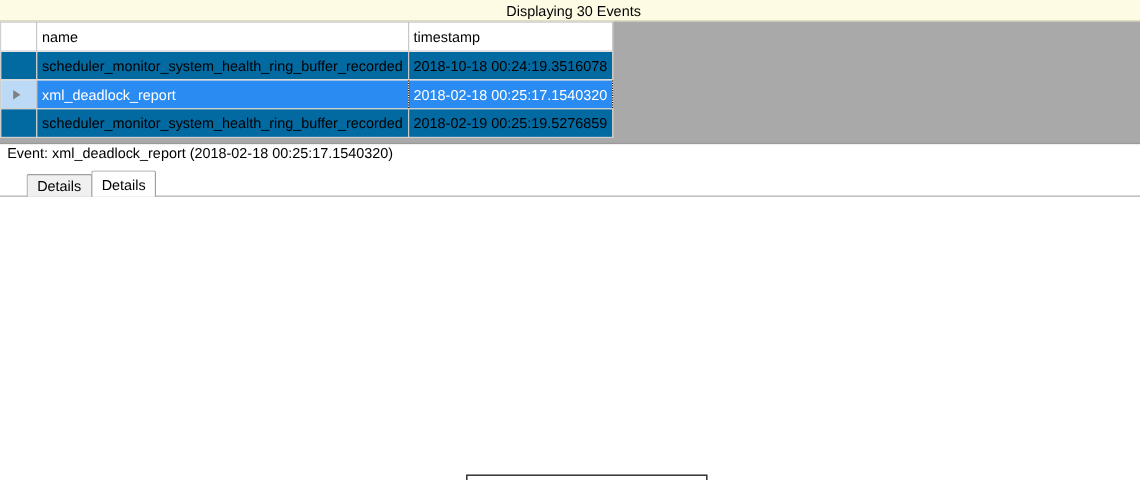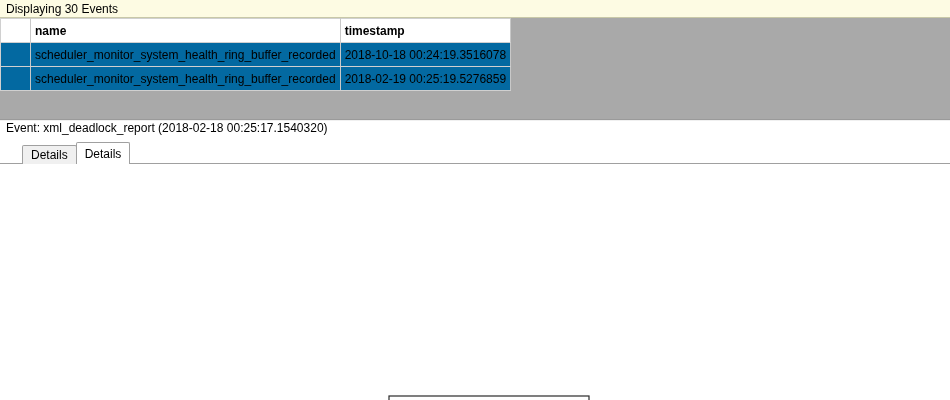--- a/index.html
+++ b/index.html
@@ -20,20 +20,21 @@
   
   .banner {
     height: 18px;
     background: #fdfbe3;
     border-bottom: 1px solid #c8c8a8;
     display: flex;
     align-items: center;
     padding-left: 6px;
     box-sizing: border-box;
     font-size: 12px;
+    justify-content: center;
   }
 
   
   .grid-wrap {
     position: relative;
     height: 102px;
     background: #a9a9a9;
     border-bottom: 1px solid #9a9a9a;
     box-sizing: border-box;
   }
@@ -56,21 +57,20 @@
     box-sizing: border-box;
   }
   .col-sel { width: 30px; }
   .col-name { width: 279px; }
   .col-ts   { width: 160px; }
 
   table.grid thead th {
     background: #ffffff;
     border-top: 1px solid #d0d0d0;
     color: #000;
-    font-weight: bold;
   }
   tr.selected td.cell-name,
   tr.selected td.cell-ts {
     background: #2a8bf2;
     color: #ffffff;
     border: 1px dotted #1b1b1b;
   }
   tr.selected td.cell-sel {
     background: #bcd9f5;
   }
@@ -189,20 +189,27 @@
         <th class="col-name">name</th>
         <th class="col-ts">timestamp</th>
       </tr>
     </thead>
     <tbody>
       <tr>
         <td class="cell-sel col-sel"></td>
         <td class="cell-name col-name">scheduler_monitor_system_health_ring_buffer_recorded</td>
         <td class="cell-ts col-ts">2018-10-18 00:24:19.3516078</td>
       </tr>
+      <tr class="selected">
+        <td class="cell-sel col-sel">
+          <div class="row-arrow"></div>
+        </td>
+        <td class="cell-name col-name">xml_deadlock_report</td>
+        <td class="cell-ts col-ts">2018-02-18 00:25:17.1540320</td>
+      </tr>
       <tr>
         <td class="cell-sel col-sel"></td>
         <td class="cell-name col-name">scheduler_monitor_system_health_ring_buffer_recorded</td>
         <td class="cell-ts col-ts">2018-02-19 00:25:19.5276859</td>
       </tr>
     </tbody>
   </table>
 </div>
 
 <div class="event-caption">

